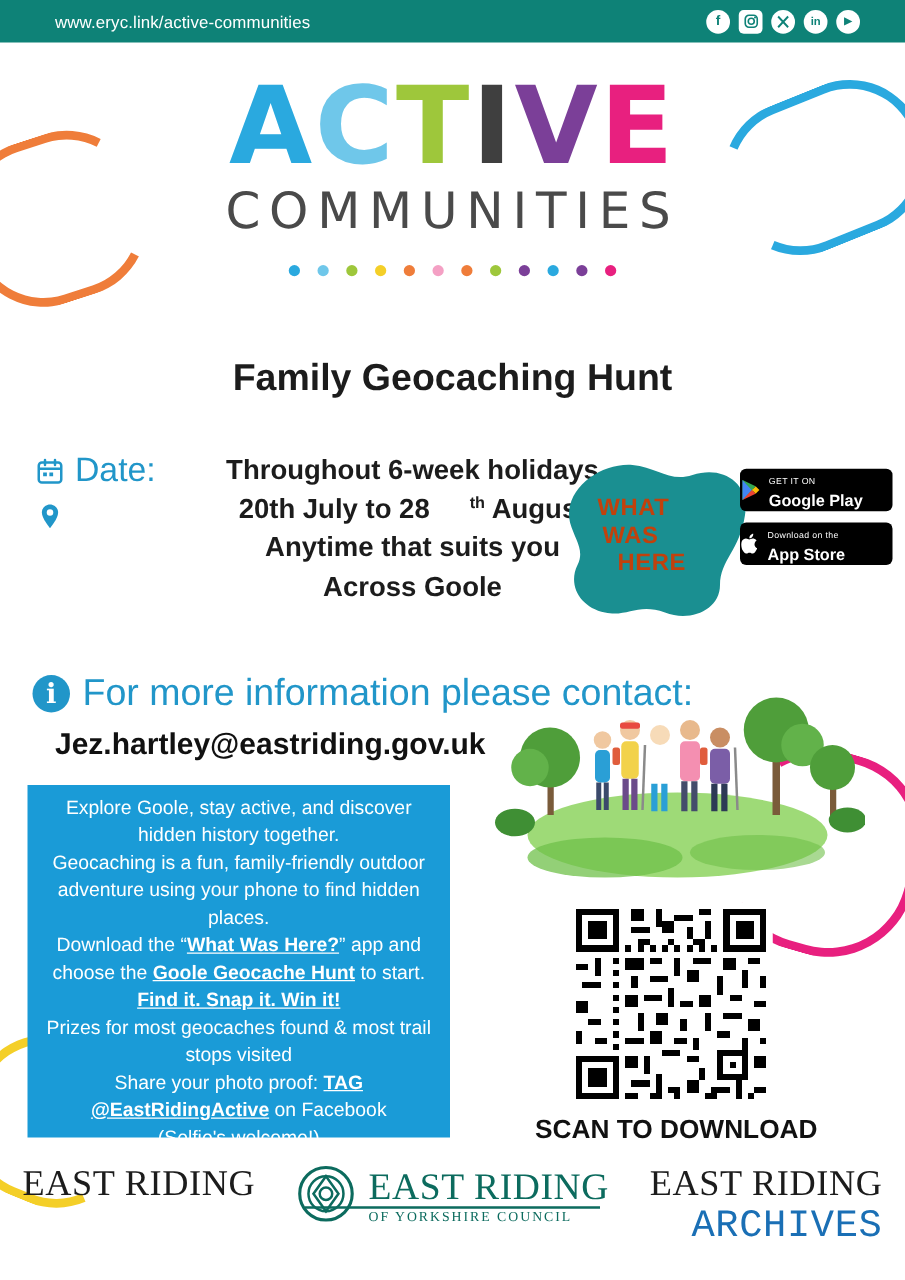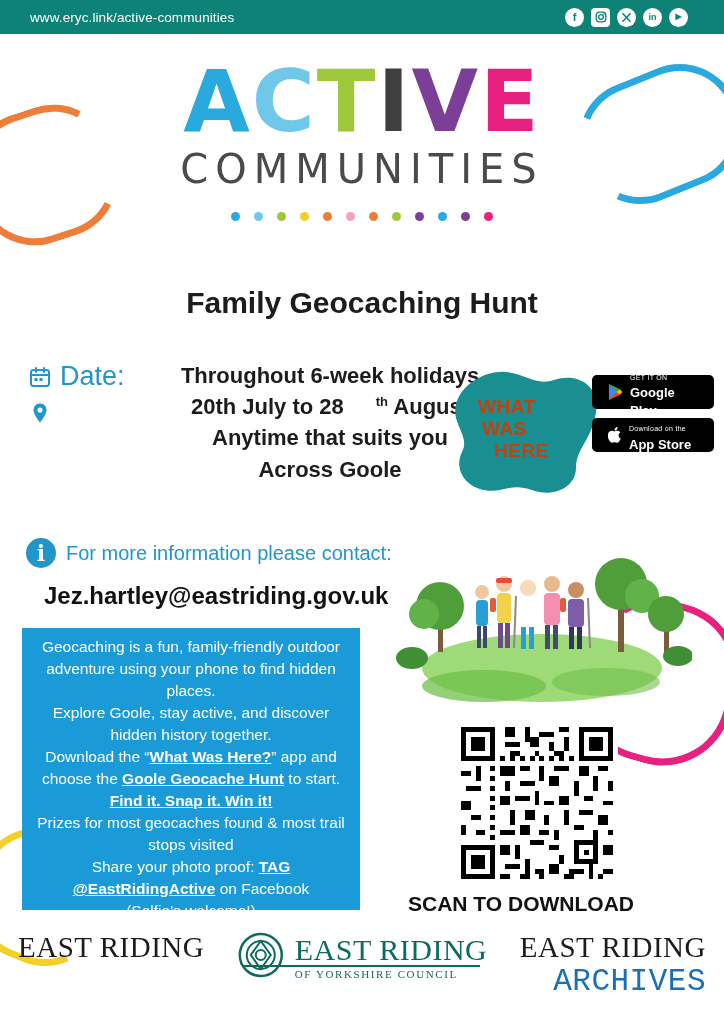--- a/index.html
+++ b/index.html
@@ -20,21 +20,21 @@
   .topbar {
     position: absolute;
     top: 0; left: 0;
     width: 724px;
     height: 34px;
     background: #0e8277;
     display: flex;
     align-items: center;
     justify-content: space-between;
     box-sizing: border-box;
-    padding: 0 36px 0 30px;
+    padding: 0 36px 0 44px;
   }
   .topbar-url {
     color: #ffffff;
     font-size: 13.5px;
     letter-spacing: .1px;
   }
   .social {
     display: flex;
     align-items: center;
     gap: 7px;
@@ -207,21 +207,21 @@
     top: 375px;
     width: 122px;
   }
   .badge {
     background: #000000;
     color: #ffffff;
     border-radius: 5px;
     height: 34px;
     display: flex;
     align-items: center;
-    padding: 0 16px;
+    padding: 0 1px;
     box-sizing: border-box;
     margin-bottom: 9px;
   }
   .badge .glyph { margin-right: 6px; display: flex; }
   .badge .txt { line-height: 1.1; }
   .badge .small { font-size: 7px; letter-spacing: .3px; }
   .badge .big { font-size: 13px; font-weight: bold; }
 
   
   .contact-row {
@@ -238,21 +238,21 @@
     color: #ffffff;
     font-size: 22px;
     font-weight: bold;
     font-family: "DejaVu Serif", serif;
     display: flex;
     align-items: center;
     justify-content: center;
   }
   .contact-text {
     margin-left: 10px;
-    font-size: 20px;
+    font-size: 30px;
     color: #2196c9;
   }
   .contact-email {
     position: absolute;
     top: 582px;
     left: 44px;
     font-size: 24px;
     font-weight: bold;
     color: #111111;
   }
@@ -288,21 +288,21 @@
   .qr {
     position: absolute;
     left: 456px;
     top: 722px;
     width: 162px;
     height: 162px;
     background: #ffffff;
   }
   .scan-text {
     position: absolute;
-    left: 371px;
+    left: 391px;
     top: 892px;
     width: 300px;
     text-align: center;
     font-size: 21px;
     font-weight: bold;
     color: #111111;
   }
 
   
   .footer { position: absolute; bottom: 8px; left: 0; width: 724px; height: 95px; }
@@ -496,22 +496,22 @@
   </div>
 </div>
 
 <div class="contact-row">
   <span class="contact-icon">i</span>
   <span class="contact-text">For more information please contact:</span>
 </div>
 <div class="contact-email">Jez.hartley@eastriding.gov.uk</div>
 
 <div class="desc">
+  <div>Explore Goole, stay active, and discover hidden history together.</div>
   <div>Geocaching is a fun, family-friendly outdoor adventure using your phone to find hidden places.</div>
-  <div>Explore Goole, stay active, and discover hidden history together.</div>
   <div>
     <span>Download the “</span><u><b>What Was Here?</b></u><span>” app and choose the </span><u><b>Goole Geocache Hunt</b></u><span> to start.</span>
   </div>
   <div><u><b>Find it. Snap it. Win it!</b></u></div>
   <div>Prizes for most geocaches found &amp; most trail stops visited</div>
   <div>
     <span>Share your photo proof: </span><u><b>TAG @EastRidingActive</b></u><span> on Facebook</span>
   </div>
   <div>(Selfie's welcome!)</div>
 </div>

